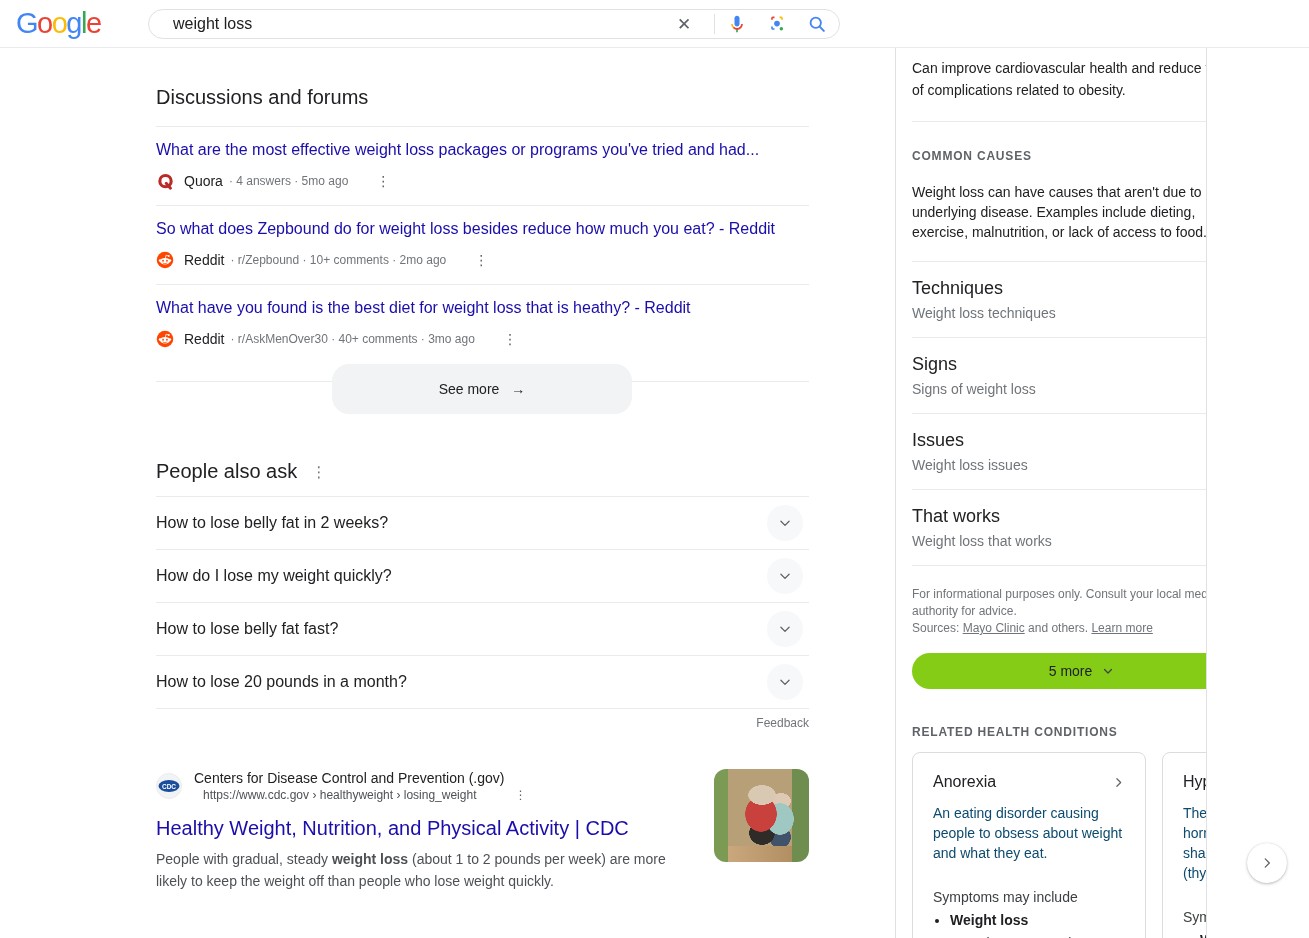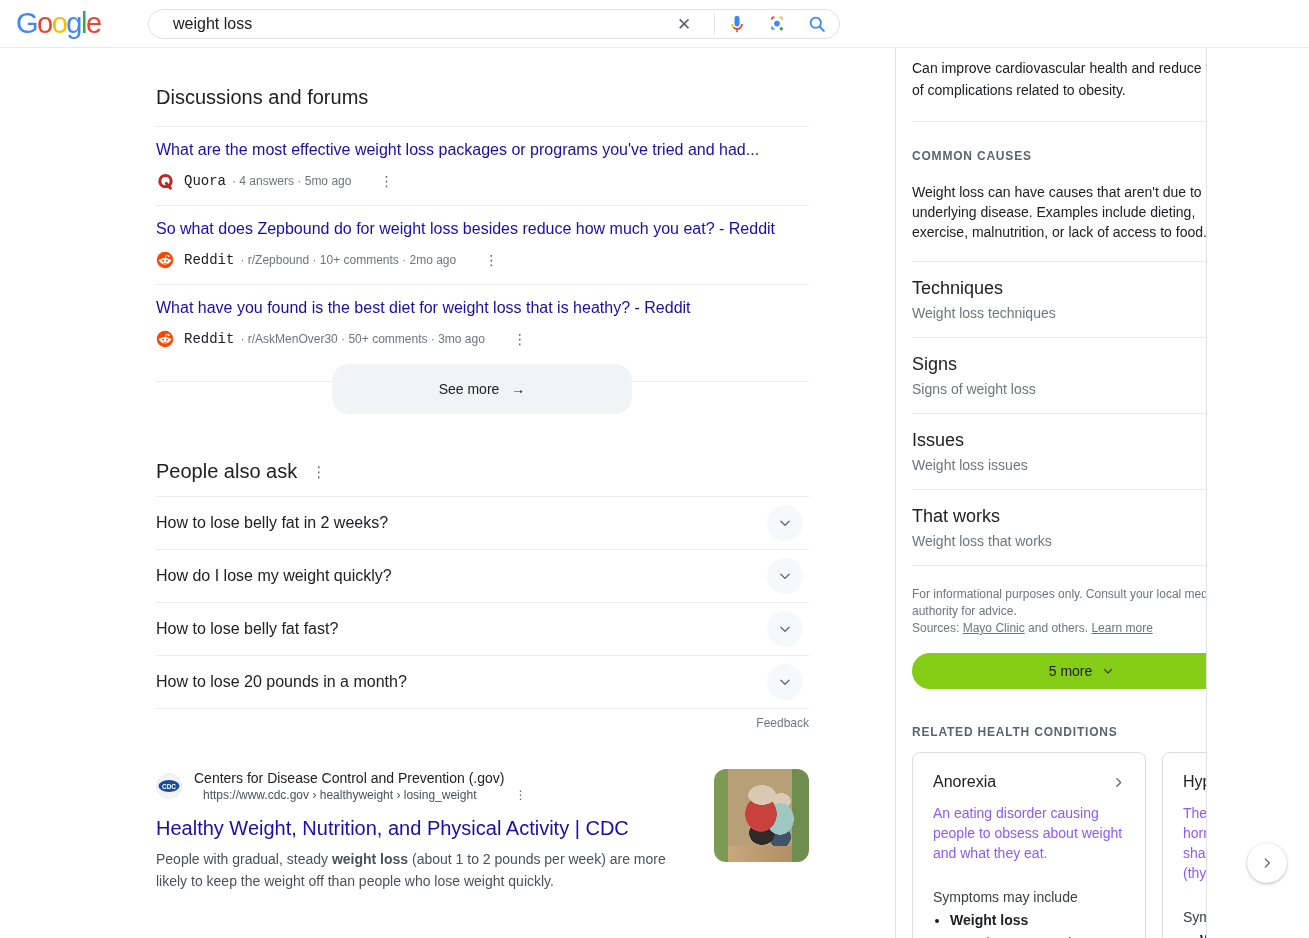--- a/index.html
+++ b/index.html
@@ -20,21 +20,21 @@
   .vdiv { width:1px; height:20px; background:#dfe1e5; margin:0 10px; }
 
   
   .main { position:absolute; left:156px; top:48px; width:653px; }
   .h2 { font-size:20px; font-weight:400; color:#202124; }
   .hline { border-top:1px solid #ebebeb; }
 
   .disc-title { font-size:16px; color:#1a0dab; line-height:20px; cursor:pointer; }
   .meta-row { display:flex; align-items:center; margin-top:12px; }
   .src-icon { width:18px; height:18px; margin-right:10px; flex:0 0 auto; display:flex; align-items:center; justify-content:center; }
-  .src-name { font-size:14px; color:#202124;font-family:Liberation Mono, monospace; }
+  .src-name { font-size:14px; color:#202124; }
   .meta-detail { font-size:12px; color:#70757a; margin-left:6px; }
   .dots-v { color:#5f6368; font-size:14px; letter-spacing:0; margin-left:28px; cursor:pointer; line-height:1; }
 
   .seemore-row { position:relative; height:34px; margin-top:16px; }
   .seemore-line { position:absolute; top:17px; left:0; right:0; border-top:1px solid #ebebeb; }
   .seemore-btn { position:absolute; left:176px; top:0; width:300px; height:50px; border-radius:17px;
     background:#f1f3f4; display:flex; align-items:center; justify-content:center; cursor:pointer; }
   .seemore-btn span { font-size:14px; color:#202124; }
   .seemore-arrow { margin-left:12px; color:#3c4043; font-size:16px; }
 
@@ -90,21 +90,21 @@
     background:#f1f3f4; display:flex; align-items:center; justify-content:center; }
   .more-btn { margin-top:16px; width:339px; height:36px; border-radius:18px; background:#84cc16;
     display:flex; align-items:center; justify-content:center; cursor:pointer; }
   .more-btn span { font-size:14px; color:#202124; margin-right:10px; }
   .cards-row { display:flex; gap:16px; margin-top:13px; }
   .cond-card { flex:0 0 auto; width:234px; height:240px; border:1px solid #dadce0; border-radius:8px;
     padding:20px 20px 0 20px; background:#fff; }
   .cc-head { display:flex; align-items:center; justify-content:space-between; cursor:pointer; }
   .cc-name { font-size:16px; color:#202124; }
   .cc-arrow { color:#5f6368; font-size:16px; }
-  .cc-desc { margin-top:12px; font-size:14px; line-height:20px; color:#8b5cf6; }
+  .cc-desc { margin-top:12px; font-size:14px; line-height:20px; color:#0c4a6e; }
   .cc-symlabel { margin-top:24px; font-size:14px; line-height:20px; color:#3c4043; }
   .cc-list { margin-top:2px; padding-left:17px; }
   .cc-list li { font-size:14px; line-height:23px; color:#3c4043; }
   .cc-list li.b { font-weight:bold; color:#202124; }
 
   .next-btn { position:absolute; left:1247px; top:843px; width:40px; height:40px; border-radius:50%;
     background:#fff; box-shadow:0 1px 3px rgba(0,0,0,.25), 0 0 1px rgba(0,0,0,.15);
     display:flex; align-items:center; justify-content:center; cursor:pointer; z-index:6; }
 
   svg { display:block; }
@@ -202,21 +202,21 @@
             <circle cx="5.4" cy="12.6" r="1.7" fill="#fff"></circle>
               <circle cx="18.6" cy="12.6" r="1.7" fill="#fff"></circle>
             <circle cx="9.4" cy="13" r="1.2" fill="#FF4500"></circle>
               <circle cx="14.6" cy="13" r="1.2" fill="#FF4500"></circle>
             <path d="M9.5 16.2c1.6 1.1 3.4 1.1 5 0" stroke="#FF4500" stroke-width="1" fill="none" stroke-linecap="round"></path>
             <path d="M12.5 9.2l1-3.6 3 .9" stroke="#fff" stroke-width="1.1" fill="none"></path>
             <circle cx="17" cy="6.6" r="1.3" fill="#fff"></circle>
           </svg>
         </span>
         <span class="src-name">Reddit</span>
-        <span class="meta-detail">·  r/AskMenOver30 · 50+ comments · 3mo ago</span>
+        <span class="meta-detail">·  r/AskMenOver30 · 40+ comments · 3mo ago</span>
         <span class="dots-v">⋮</span>
       </div>
     </div>
 
     <div class="seemore-row">
       <div class="seemore-line"></div>
       <div class="seemore-btn">
         <span>See more</span>
         <span class="seemore-arrow">→</span>
       </div>

